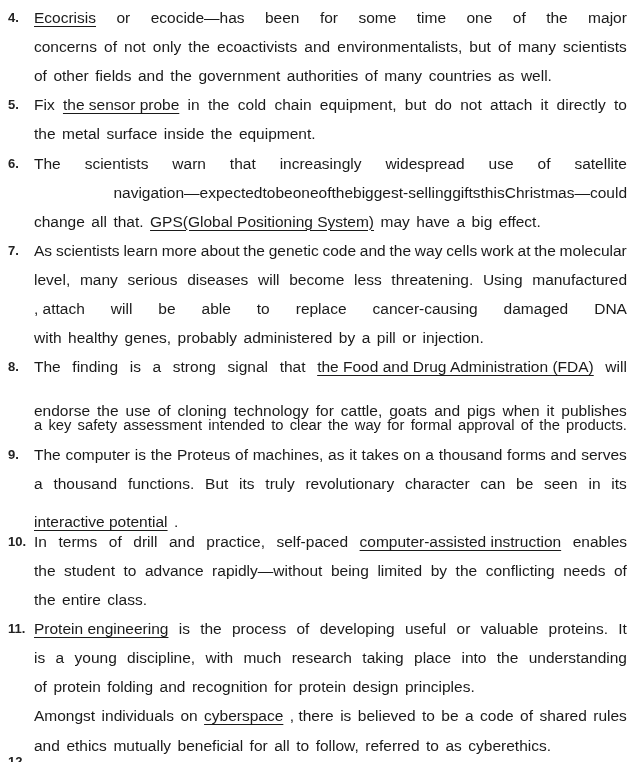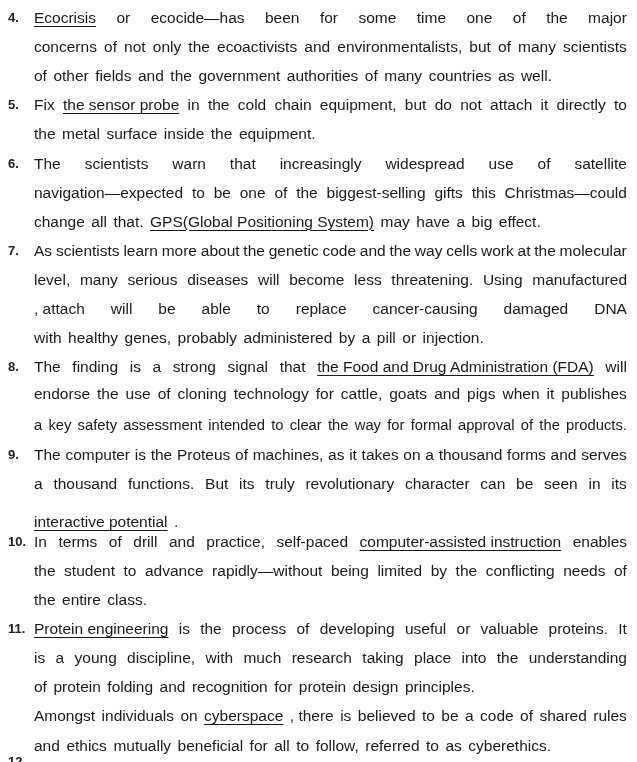--- a/index.html
+++ b/index.html
@@ -104,21 +104,21 @@
         <span class="w">The</span>
         <span class="w">scientists</span>
         <span class="w">warn</span>
         <span class="w">that</span>
         <span class="w">increasingly</span>
         <span class="w">widespread</span>
         <span class="w">use</span>
         <span class="w">of</span>
         <span class="w">satellite</span>
       </div>
-      <div class="line" style="top: 181.6px;">
+      <div class="line" style="top: 181.6px; justify-content: flex-end;">
         <span class="w">navigation—expected</span>
         <span class="w">to</span>
         <span class="w">be</span>
         <span class="w">one</span>
         <span class="w">of</span>
         <span class="w">the</span>
         <span class="w">biggest-selling</span>
         <span class="w">gifts</span>
         <span class="w">this</span>
         <span class="w">Christmas—could</span>
@@ -197,21 +197,21 @@
         <span class="w">The</span>
         <span class="w">finding</span>
         <span class="w">is</span>
         <span class="w">a</span>
         <span class="w">strong</span>
         <span class="w">signal</span>
         <span class="w">that</span>
         <span class="w u"> the Food and Drug Administration (FDA)</span>
         <span class="w">will</span>
       </div>
-      <div class="line" style="top: 383px;">
+      <div class="line" style="top: 400px;">
         <span class="w">endorse</span>
         <span class="w">the</span>
         <span class="w">use</span>
         <span class="w">of</span>
         <span class="w">cloning</span>
         <span class="w">technology</span>
         <span class="w">for</span>
         <span class="w">cattle,</span>
         <span class="w">goats</span>
         <span class="w">and</span>

